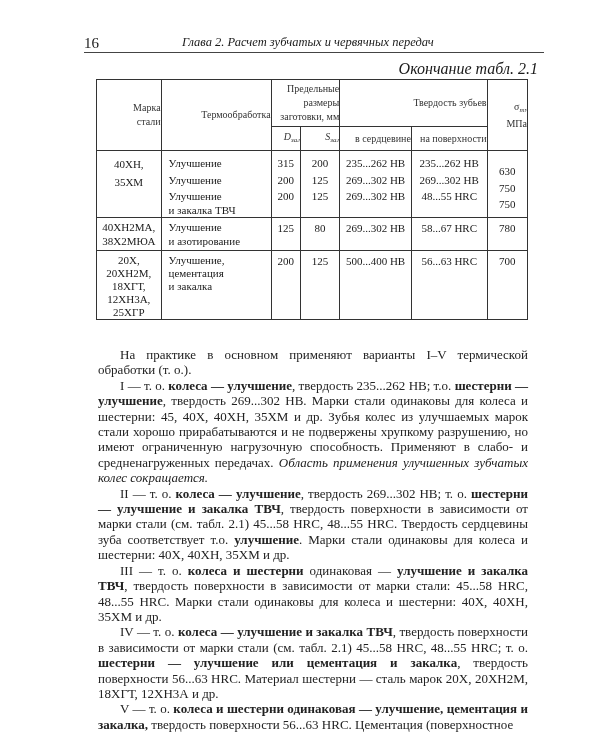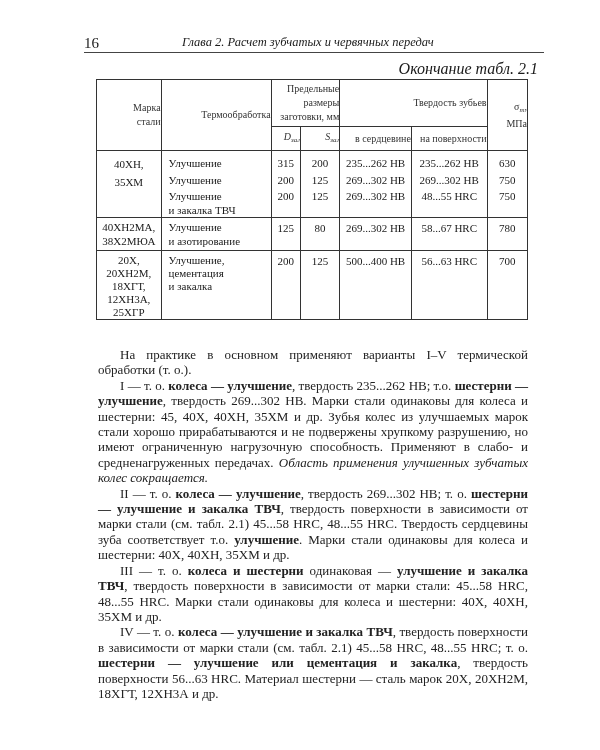--- a/index.html
+++ b/index.html
@@ -106,21 +106,21 @@
     <td class="center" style="padding-top:4px">
       <span class="line" style="line-height:17px">235...262 HB</span>
       <span class="line" style="line-height:17px">269...302 HB</span>
       <span class="line" style="line-height:14px">269...302 HB</span>
     </td>
     <td class="center" style="padding-top:4px">
       <span class="line" style="line-height:17px">235...262 HB</span>
       <span class="line" style="line-height:17px">269...302 HB</span>
       <span class="line" style="line-height:14px">48...55 HRC</span>
     </td>
-    <td class="center" style="padding-top:4px">
+    <td class="center" style="padding-top:12px">
       <span class="line" style="line-height:17px">630</span>
       <span class="line" style="line-height:17px">750</span>
       <span class="line" style="line-height:14px">750</span>
     </td>
   </tr>
   <tr style="height:33px">
     <td class="center" style="line-height:14px;padding-top:2px">
       <span class="line">40ХН2МА,</span>
       <span class="line">38Х2МЮА</span>
     </td>
@@ -155,13 +155,14 @@
   </tr>
 </tbody>
   </table>
 
 <div class="prose">
   <p>На практике в основном применяют варианты I–V термической обработки (т. о.).</p>
   <p><span>I — т. о. </span><b>колеса — улучшение</b><span>, твердость 235...262 HB; т.о. </span><b>шестерни — улучшение</b><span>, твердость 269...302 HB. Марки стали одинаковы для колеса и шестерни: 45, 40Х, 40ХН, 35ХМ и др. Зубья колес из улучшаемых марок стали хорошо прирабатываются и не подвержены хрупкому разрушению, но имеют ограниченную нагрузочную способность. Применяют в слабо- и средненагруженных передачах. </span><i>Область применения улучшенных зубчатых колес сокращается.</i></p>
   <p><span>II — т. о. </span><b>колеса — улучшение</b><span>, твердость 269...302 HB; т. о. </span><b>шестерни — улучшение и закалка ТВЧ</b><span>, твердость поверхности в зависимости от марки стали (см. табл. 2.1) 45...58 HRC, 48...55 HRC. Твердость сердцевины зуба соответствует т.о. </span><b>улучшение</b><span>. Марки стали одинаковы для колеса и шестерни: 40Х, 40ХН, 35ХМ и др.</span></p>
   <p><span>III — т. о. </span><b>колеса и шестерни</b><span> одинаковая — </span><b>улучшение и закалка ТВЧ</b><span>, твердость поверхности в зависимости от марки стали: 45...58 HRC, 48...55 HRC. Марки стали одинаковы для колеса и шестерни: 40Х, 40ХН, 35ХМ и др.</span></p>
   <p><span>IV — т. о. </span><b>колеса — улучшение и закалка ТВЧ</b><span>, твердость поверхности в зависимости от марки стали (см. табл. 2.1) 45...58 HRC, 48...55 HRC; т. о. </span><b>шестерни — улучшение или цементация и закалка</b><span>, твердость поверхности 56...63 HRC. Материал шестерни — сталь марок 20Х, 20ХН2М, 18ХГТ, 12ХН3А и др.</span></p>
+  <p><span>V — т. о. </span><b>колеса и шестерни одинаковая — улучшение, цементация и закалка,</b><span> твердость поверхности 56...63 HRC. Цементация (поверхностное</span></p>
 </div>
 
 </body></html>

